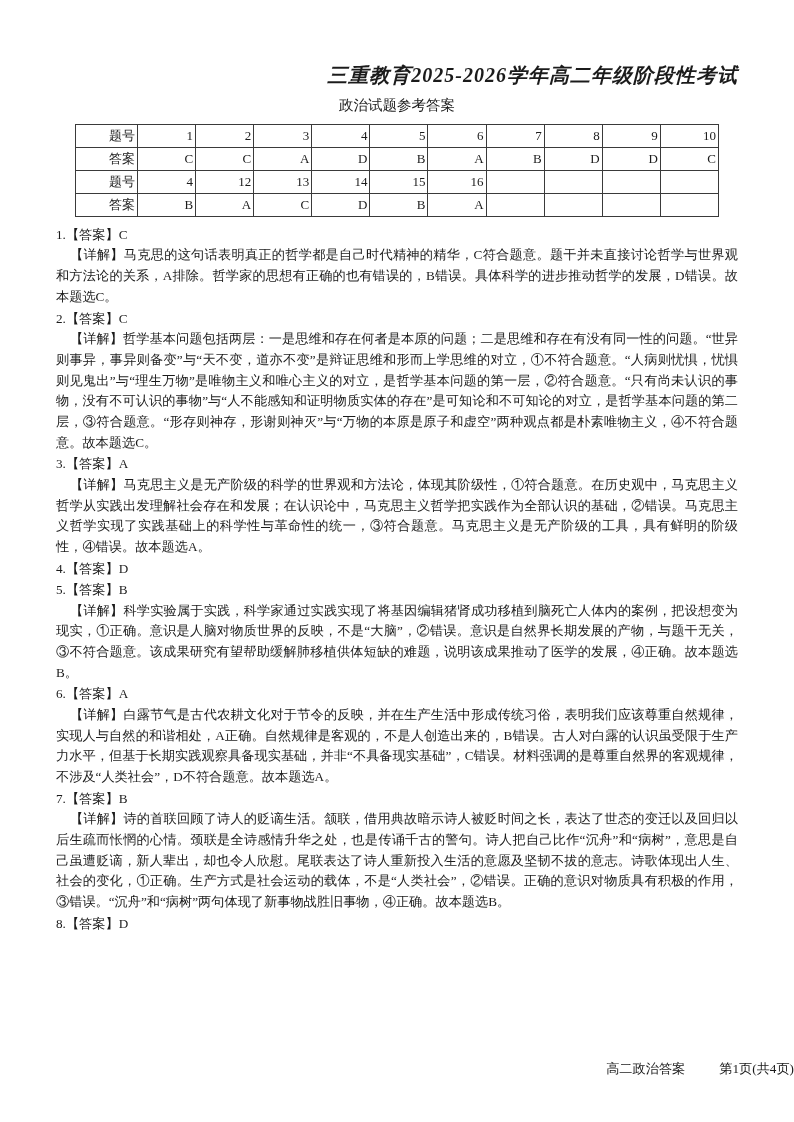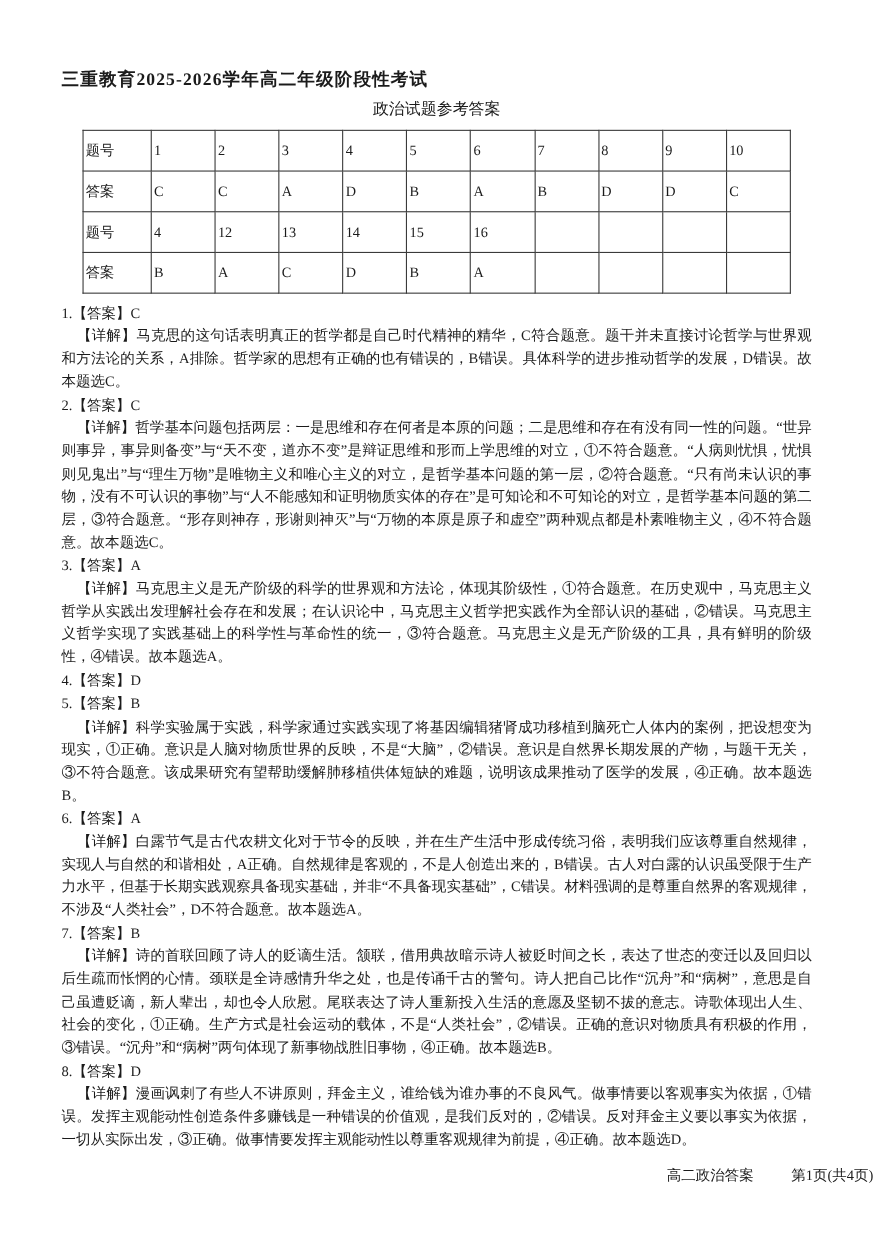--- a/index.html
+++ b/index.html
@@ -4,29 +4,29 @@
 <style>
   * { margin:0; padding:0; box-sizing:border-box; }
   html,body { background:#ffffff; }
   .page {
     width:794px; height:1122px; margin:0 auto; background:#fff;
     position:relative; overflow:hidden;
     padding:62px 56px 0 56px;
     font-family:"Liberation Serif","DejaVu Serif",serif;
     color:#1b1b1b;
   }
-  .title { text-align:left; font-size:16px; font-weight:bold; letter-spacing:1px; }
+  .title { text-align:right; font-size:20px; font-weight:bold; letter-spacing:1px;font-style:italic; }
   .subtitle { text-align:center; font-size:14.5px; margin-top:7px; }
   table.ans-table {
     border-collapse:collapse; table-layout:fixed;
     width:644px; margin:9px auto 8px auto;
   }
   table.ans-table td {
-    border:1px solid #3a3a3a; text-align:left; vertical-align:middle;
-    font-size:13px; height:37px; padding:0 2px; overflow:hidden;
+    border:1px solid #3a3a3a; text-align:right; vertical-align:middle;
+    font-size:13px; height:23px; padding:0 2px; overflow:hidden;
   }
   table.ans-table td.label-cell { width:62px; }
   .content { margin-top:3px; }
   .exp-block { margin-top:1px; }
   .answer-line { font-size:13.2px; line-height:1.55; }
   .exp-detail {
     font-size:13.2px; line-height:1.57; text-align:justify;
     text-indent:14px; word-break:break-all;
   }
   .footer {
@@ -131,21 +131,20 @@
       <p class="exp-detail"><span>【详解】</span><span>白露节气是古代农耕文化对于节令的反映，并在生产生活中形成传统习俗，表明我们应该尊重自然规律，实现人与自然的和谐相处，A正确。自然规律是客观的，不是人创造出来的，B错误。古人对白露的认识虽受限于生产力水平，但基于长期实践观察具备现实基础，并非“不具备现实基础”，C错误。材料强调的是尊重自然界的客观规律，不涉及“人类社会”，D不符合题意。故本题选A。</span></p>
     </div>
 
     <div class="exp-block">
       <div class="answer-line"><span>7.</span><span>【答案】</span><span>B</span></div>
       <p class="exp-detail"><span>【详解】</span><span>诗的首联回顾了诗人的贬谪生活。颔联，借用典故暗示诗人被贬时间之长，表达了世态的变迁以及回归以后生疏而怅惘的心情。颈联是全诗感情升华之处，也是传诵千古的警句。诗人把自己比作“沉舟”和“病树”，意思是自己虽遭贬谪，新人辈出，却也令人欣慰。尾联表达了诗人重新投入生活的意愿及坚韧不拔的意志。诗歌体现出人生、社会的变化，①正确。生产方式是社会运动的载体，不是“人类社会”，②错误。正确的意识对物质具有积极的作用，③错误。“沉舟”和“病树”两句体现了新事物战胜旧事物，④正确。故本题选B。</span></p>
     </div>
 
     <div class="exp-block">
       <div class="answer-line"><span>8.</span><span>【答案】</span><span>D</span></div>
-      <p class="exp-detail"><span>【详解】</span><span>漫画讽刺了有些人不讲原则，拜金主义，谁给钱为谁办事的不良风气。做事情要以客观事实为依据，①错误。发挥主观能动性创造条件多赚钱是一种错误的价值观，是我们反对的，②错误。反对拜金主义要以事实为依据，一切从实际出发，③正确。做事情要发挥主观能动性以尊重客观规律为前提，④正确。故本题选D。</span></p>
     </div>
 
   </div>
 
   <div class="footer">
     <span>高二政治答案</span>
     <span>第1页(共4页)</span>
   </div>
 
 </div>

